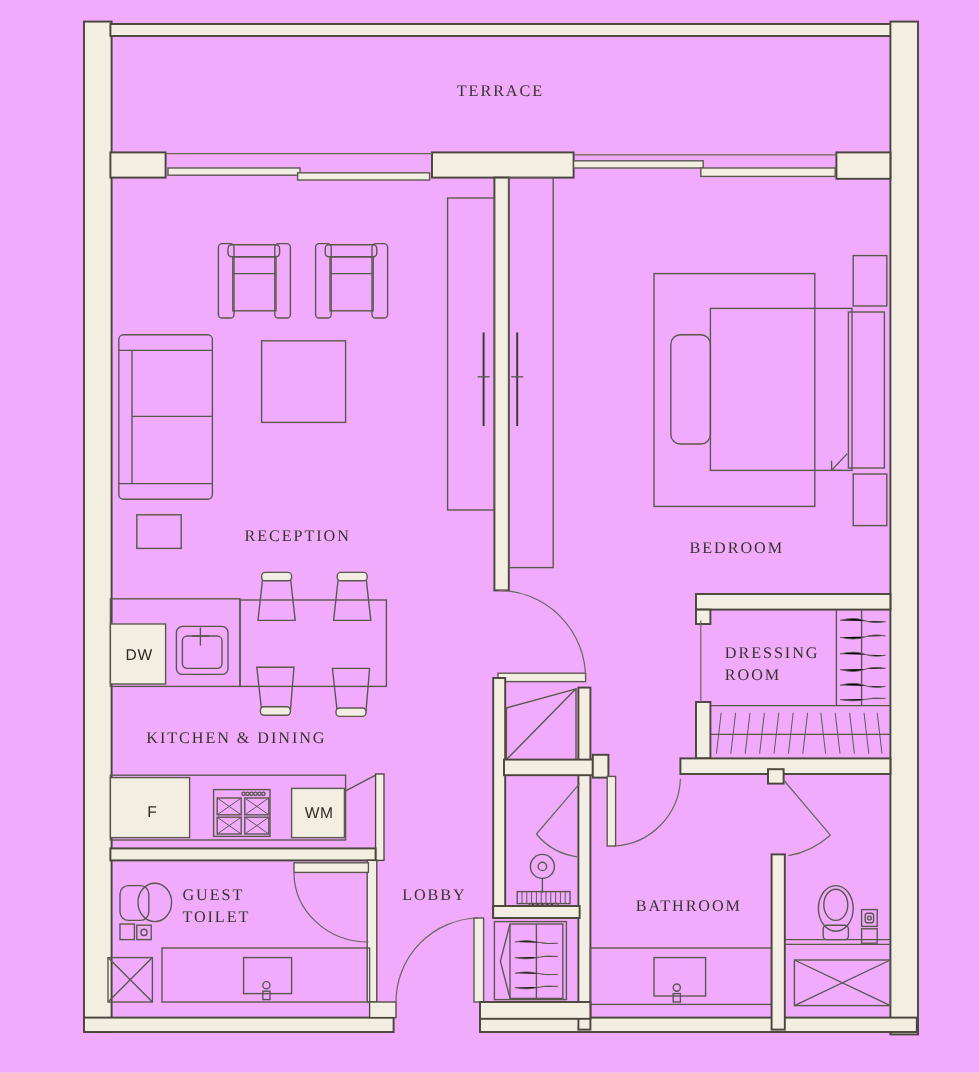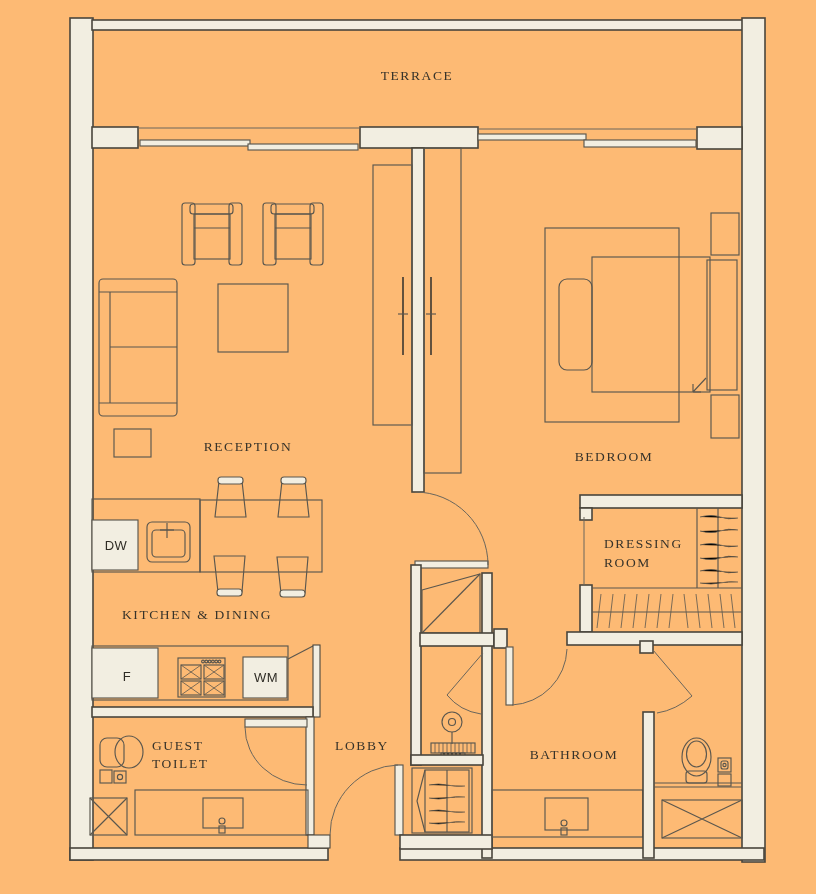--- a/index.html
+++ b/index.html
@@ -1,16 +1,16 @@
 <!DOCTYPE html>
 <html><head>
 <meta charset="utf-8">
 <style>
   html,body{margin:0;padding:0;background:#f2eee1;}
-  #stage{position:relative;width:816px;height:894px;background:#fdba74;overflow:hidden;}
+  #stage{position:relative;width:816px;height:894px;background:#f0abfc;overflow:hidden;}
   svg{display:block;}
   .wall{fill:#f2eee1;stroke:#49453c;stroke-width:1.6;}
   .wallthin{fill:#f2eee1;stroke:#49453c;stroke-width:1.1;}
   .furn{fill:none;stroke:#5b574e;stroke-width:1.15;}
   .furnf{fill:#f2eee1;stroke:#5b574e;stroke-width:1.15;}
   .door{fill:none;stroke:#6a665c;stroke-width:1;}
   .hatch{stroke:#5b574e;stroke-width:0.8;}
   .dark{stroke:#3c3830;stroke-width:1.6;}
   text.room{font-family:"Liberation Serif","DejaVu Serif",serif;font-size:13.5px;fill:#37332a;letter-spacing:1.6px;}
   text.appl{font-family:"Liberation Sans","DejaVu Sans",sans-serif;font-size:13px;fill:#2f2c25;letter-spacing:0.5px;}

